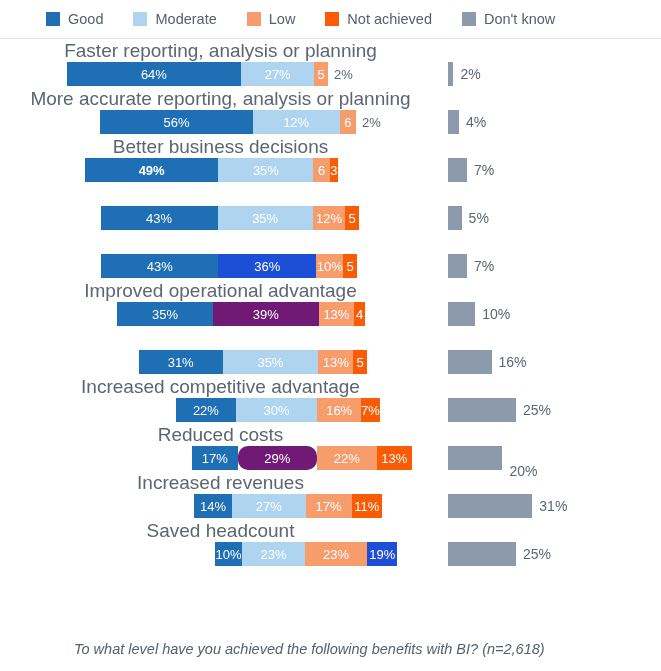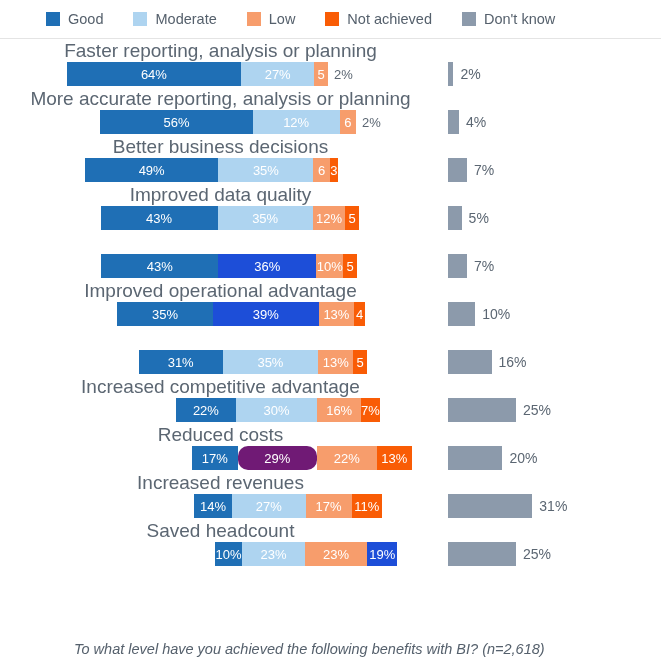--- a/index.html
+++ b/index.html
@@ -127,30 +127,29 @@
         <div class="seg" style="background: rgb(174, 212, 240); width: 87.04px; flex: 0 0 auto;">12%</div>
         <div class="seg" style="background: rgb(247, 157, 108); width: 16.32px; flex: 0 0 auto;">6</div>
         <div class="seg outside-label" style="width: 0px; flex: 0 0 auto;">2%</div>
       </div>
       <div class="dk" style="left: 448px; width: 10.88px;"></div>
       <div class="dk-label" style="left: 465.88px;">4%</div>
     </div>
     <div class="row" style="top: 102px;">
       <div class="row-label">Better business decisions</div>
       <div class="stack" style="left: 85.04px;">
-        <div class="seg" style="background: rgb(31, 111, 181); width: 133.28px; flex: 0 0 auto;">49%</div>
+        <div class="seg" style="background: rgb(31, 111, 181); width: 133.28px; flex: 0 0 auto; font-weight: bold;">49%</div>
         <div class="seg" style="background: rgb(174, 212, 240); width: 95.2px; flex: 0 0 auto;">35%</div>
         <div class="seg" style="background: rgb(247, 157, 108); width: 16.32px; flex: 0 0 auto;">6</div>
         <div class="seg" style="background: rgb(249, 92, 5); width: 8.16px; flex: 0 0 auto;">3</div>
       </div>
       <div class="dk" style="left: 448px; width: 19.04px;"></div>
       <div class="dk-label" style="left: 474.04px;">7%</div>
     </div>
     <div class="row" style="top: 150px;">
-      <div class="row-label">Improved data quality</div>
       <div class="stack" style="left: 100.6px;">
         <div class="seg" style="background: rgb(31, 111, 181); width: 116.96px; flex: 0 0 auto;">43%</div>
         <div class="seg" style="background: rgb(174, 212, 240); width: 95.2px; flex: 0 0 auto;">35%</div>
         <div class="seg" style="background: rgb(247, 157, 108); width: 32.64px; flex: 0 0 auto;">12%</div>
         <div class="seg" style="background: rgb(249, 92, 5); width: 13.6px; flex: 0 0 auto;">5</div>
       </div>
       <div class="dk" style="left: 448px; width: 13.6px;"></div>
       <div class="dk-label" style="left: 468.6px;">5%</div>
     </div>
     <div class="row" style="top: 198px;">
@@ -160,21 +159,21 @@
         <div class="seg" style="background: rgb(247, 157, 108); width: 27.2px; flex: 0 0 auto;">10%</div>
         <div class="seg" style="background: rgb(249, 92, 5); width: 13.6px; flex: 0 0 auto;">5</div>
       </div>
       <div class="dk" style="left: 448px; width: 19.04px;"></div>
       <div class="dk-label" style="left: 474.04px;">7%</div>
     </div>
     <div class="row" style="top: 246px;">
       <div class="row-label">Improved operational advantage</div>
       <div class="stack" style="left: 117.48px;">
         <div class="seg" style="background: rgb(31, 111, 181); width: 95.2px; flex: 0 0 auto;">35%</div>
-        <div class="seg" style="background: #1d4ed8; width: 106.08px; flex: 0 0 auto;">39%</div>
+        <div class="seg" style="background: #701a75; width: 106.08px; flex: 0 0 auto;">39%</div>
         <div class="seg" style="background: rgb(247, 157, 108); width: 35.36px; flex: 0 0 auto;">13%</div>
         <div class="seg" style="background: rgb(249, 92, 5); width: 10.88px; flex: 0 0 auto;">4</div>
       </div>
       <div class="dk" style="left: 448px; width: 27.2px;"></div>
       <div class="dk-label" style="left: 482.2px;">10%</div>
     </div>
     <div class="row" style="top: 294px;">
       <div class="stack" style="left: 138.52px;">
         <div class="seg" style="background: rgb(31, 111, 181); width: 84.32px; flex: 0 0 auto;">31%</div>
         <div class="seg" style="background: rgb(174, 212, 240); width: 95.2px; flex: 0 0 auto;">35%</div>
@@ -197,21 +196,21 @@
     </div>
     <div class="row" style="top: 390px;">
       <div class="row-label">Reduced costs</div>
       <div class="stack" style="left: 191.68px;">
         <div class="seg" style="background: rgb(31, 111, 181); width: 46.24px; flex: 0 0 auto;">17%</div>
         <div class="seg" style="background: #701a75; width: 78.88px; flex: 0 0 auto; border-radius: 10px;">29%</div>
         <div class="seg" style="background: rgb(247, 157, 108); width: 59.84px; flex: 0 0 auto;">22%</div>
         <div class="seg" style="background: rgb(249, 92, 5); width: 35.36px; flex: 0 0 auto;">13%</div>
       </div>
       <div class="dk" style="left: 448px; width: 54.4px;"></div>
-      <div class="dk-label" style="left: 509.4px;">20%</div>
+      <div class="dk-label" style="left: 509.4px; margin-top: 13px;">20%</div>
     </div>
     <div class="row" style="top: 438px;">
       <div class="row-label">Increased revenues</div>
       <div class="stack" style="left: 194px;">
         <div class="seg" style="background: rgb(31, 111, 181); width: 38.08px; flex: 0 0 auto;">14%</div>
         <div class="seg" style="background: rgb(174, 212, 240); width: 73.44px; flex: 0 0 auto;">27%</div>
         <div class="seg" style="background: rgb(247, 157, 108); width: 46.24px; flex: 0 0 auto;">17%</div>
         <div class="seg" style="background: rgb(249, 92, 5); width: 29.92px; flex: 0 0 auto;">11%</div>
       </div>
       <div class="dk" style="left: 448px; width: 84.32px;"></div>

